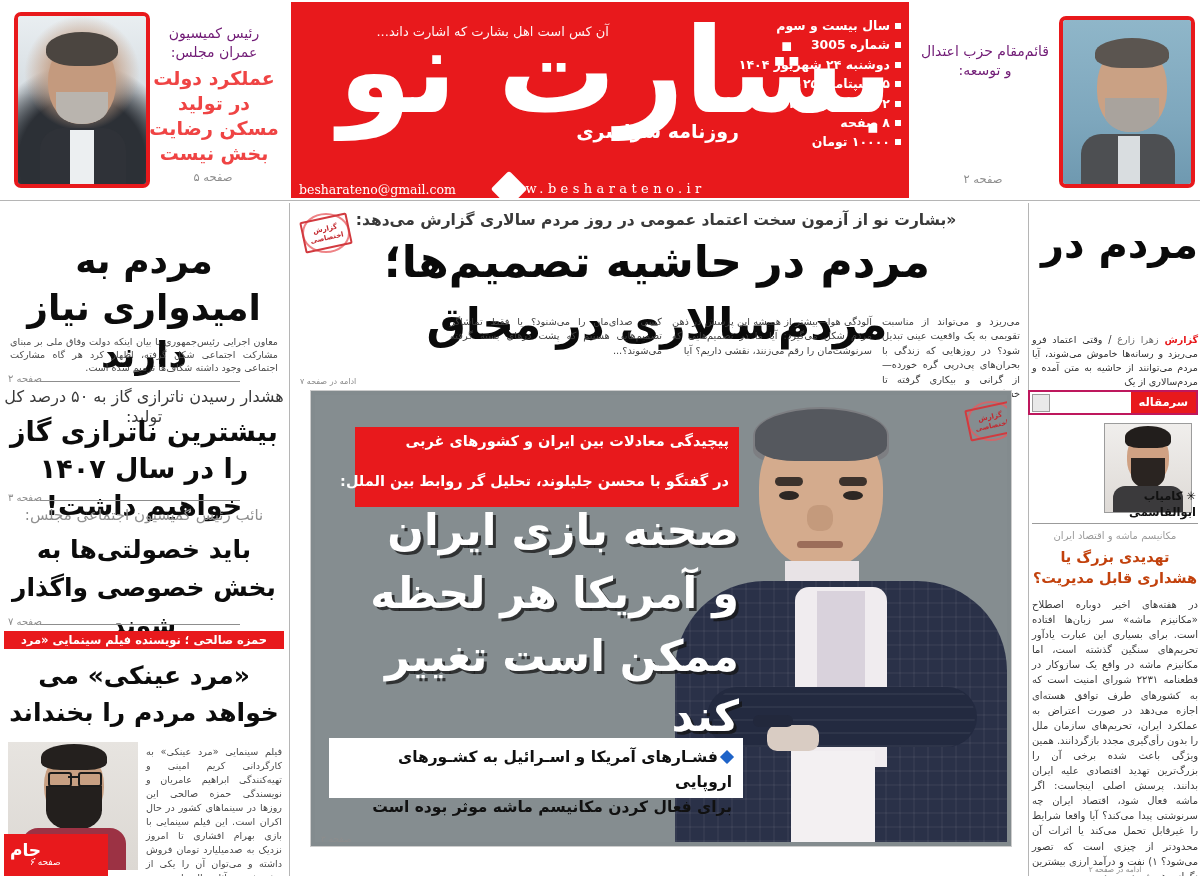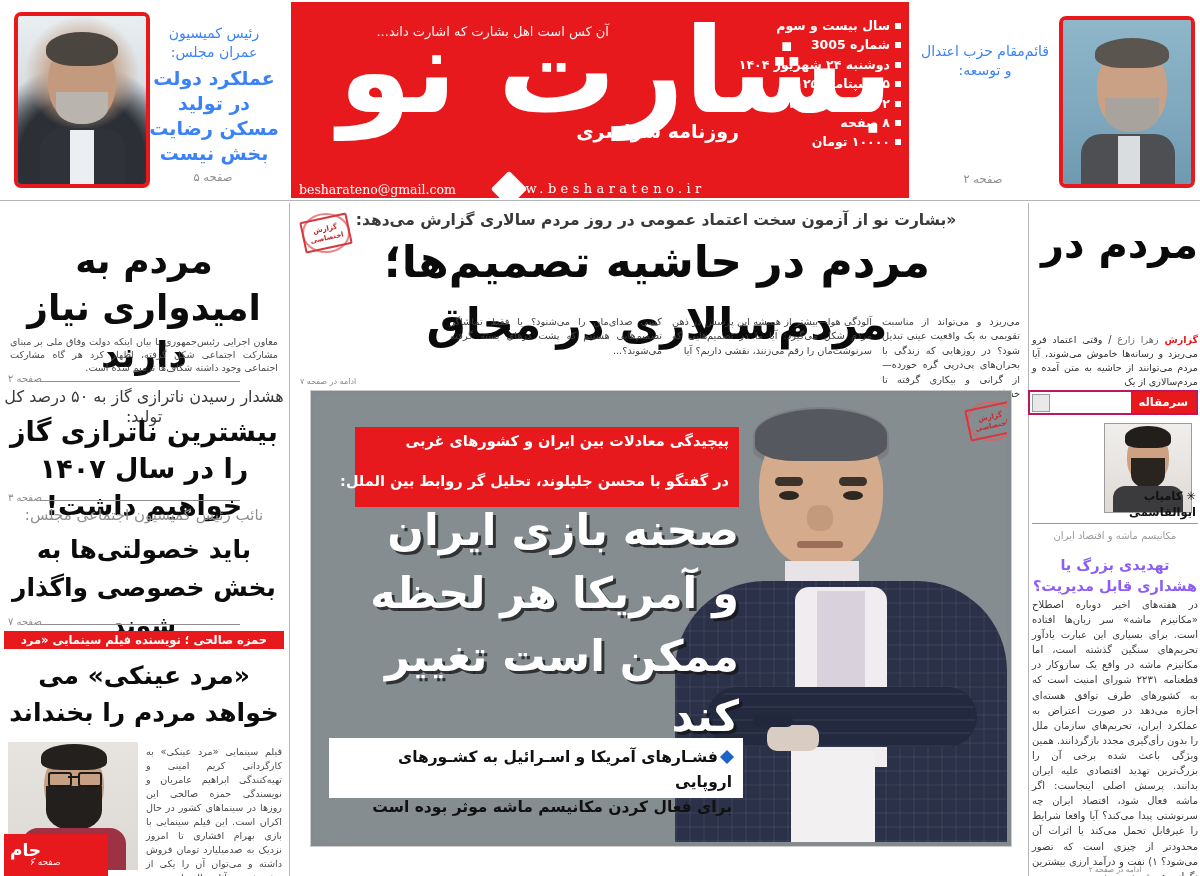--- a/index.html
+++ b/index.html
@@ -54,24 +54,24 @@
 
   
   .mast-side{position:absolute;top:2px;height:196px;width:291px;background:#fff;overflow:hidden;}
   .mast-side.left{left:0;}
   .mast-side.right{left:909px;width:291px;}
   .photo-frame{
     position:absolute;border:4px solid #e8191c;border-radius:7px;overflow:hidden;background:#cfd6dc;
   }
   .ph-face{position:absolute;inset:0;}
   .teaser-kicker{
-    position:absolute;color:#3b82f6;font-size:14px;line-height:19px;direction:rtl;
+    position:absolute;color:#701a75;font-size:14px;line-height:19px;direction:rtl;
   }
   .teaser-head{
-    position:absolute;color:#3b82f6;font-weight:bold;font-size:19px;line-height:25px;direction:rtl;
+    position:absolute;color:#ef4444;font-weight:bold;font-size:19px;line-height:25px;direction:rtl;
   }
   .teaser-page{position:absolute;color:#8d8d8d;font-size:11.5px;direction:rtl;}
 
   
   .rulev{position:absolute;width:1px;background:#b5b5b5;}
   .ruleh{position:absolute;height:1px;background:#b5b5b5;}
 
   
   .colL{position:absolute;left:0;top:205px;width:288px;height:671px;background:#fff;}
   .lk{color:#8f8f8f;font-size:15px;direction:rtl;text-align:center;line-height:20px;}
@@ -144,22 +144,22 @@
   }
   .r-author{
     position:absolute;right:4px;top:283px;width:72px;color:#111;font-weight:bold;font-size:11.5px;
     line-height:16px;direction:rtl;text-align:right;
   }
   .r-kick{
     position:absolute;right:2px;top:325px;width:166px;color:#9b9b9b;font-size:10px;
     direction:rtl;text-align:center;
   }
   .r-title{
-    position:absolute;right:2px;top:342px;width:166px;color:#8b5cf6;font-weight:bold;
-    font-size:14.5px;line-height:21px;direction:rtl;text-align:center;margin-top:8px;
+    position:absolute;right:2px;top:342px;width:166px;color:#c2410c;font-weight:bold;
+    font-size:14.5px;line-height:21px;direction:rtl;text-align:center;
   }
   .r-body{
     position:absolute;right:2px;top:392px;width:166px;color:#3a3a3a;font-size:10px;
     line-height:15.1px;direction:rtl;text-align:justify;
   }
   .r-cont{position:absolute;right:2px;bottom:2px;width:166px;color:#8a8a8a;font-size:7.5px;direction:rtl;text-align:center;}
 
   
   .stamp{
     position:absolute;width:52px;height:44px;

